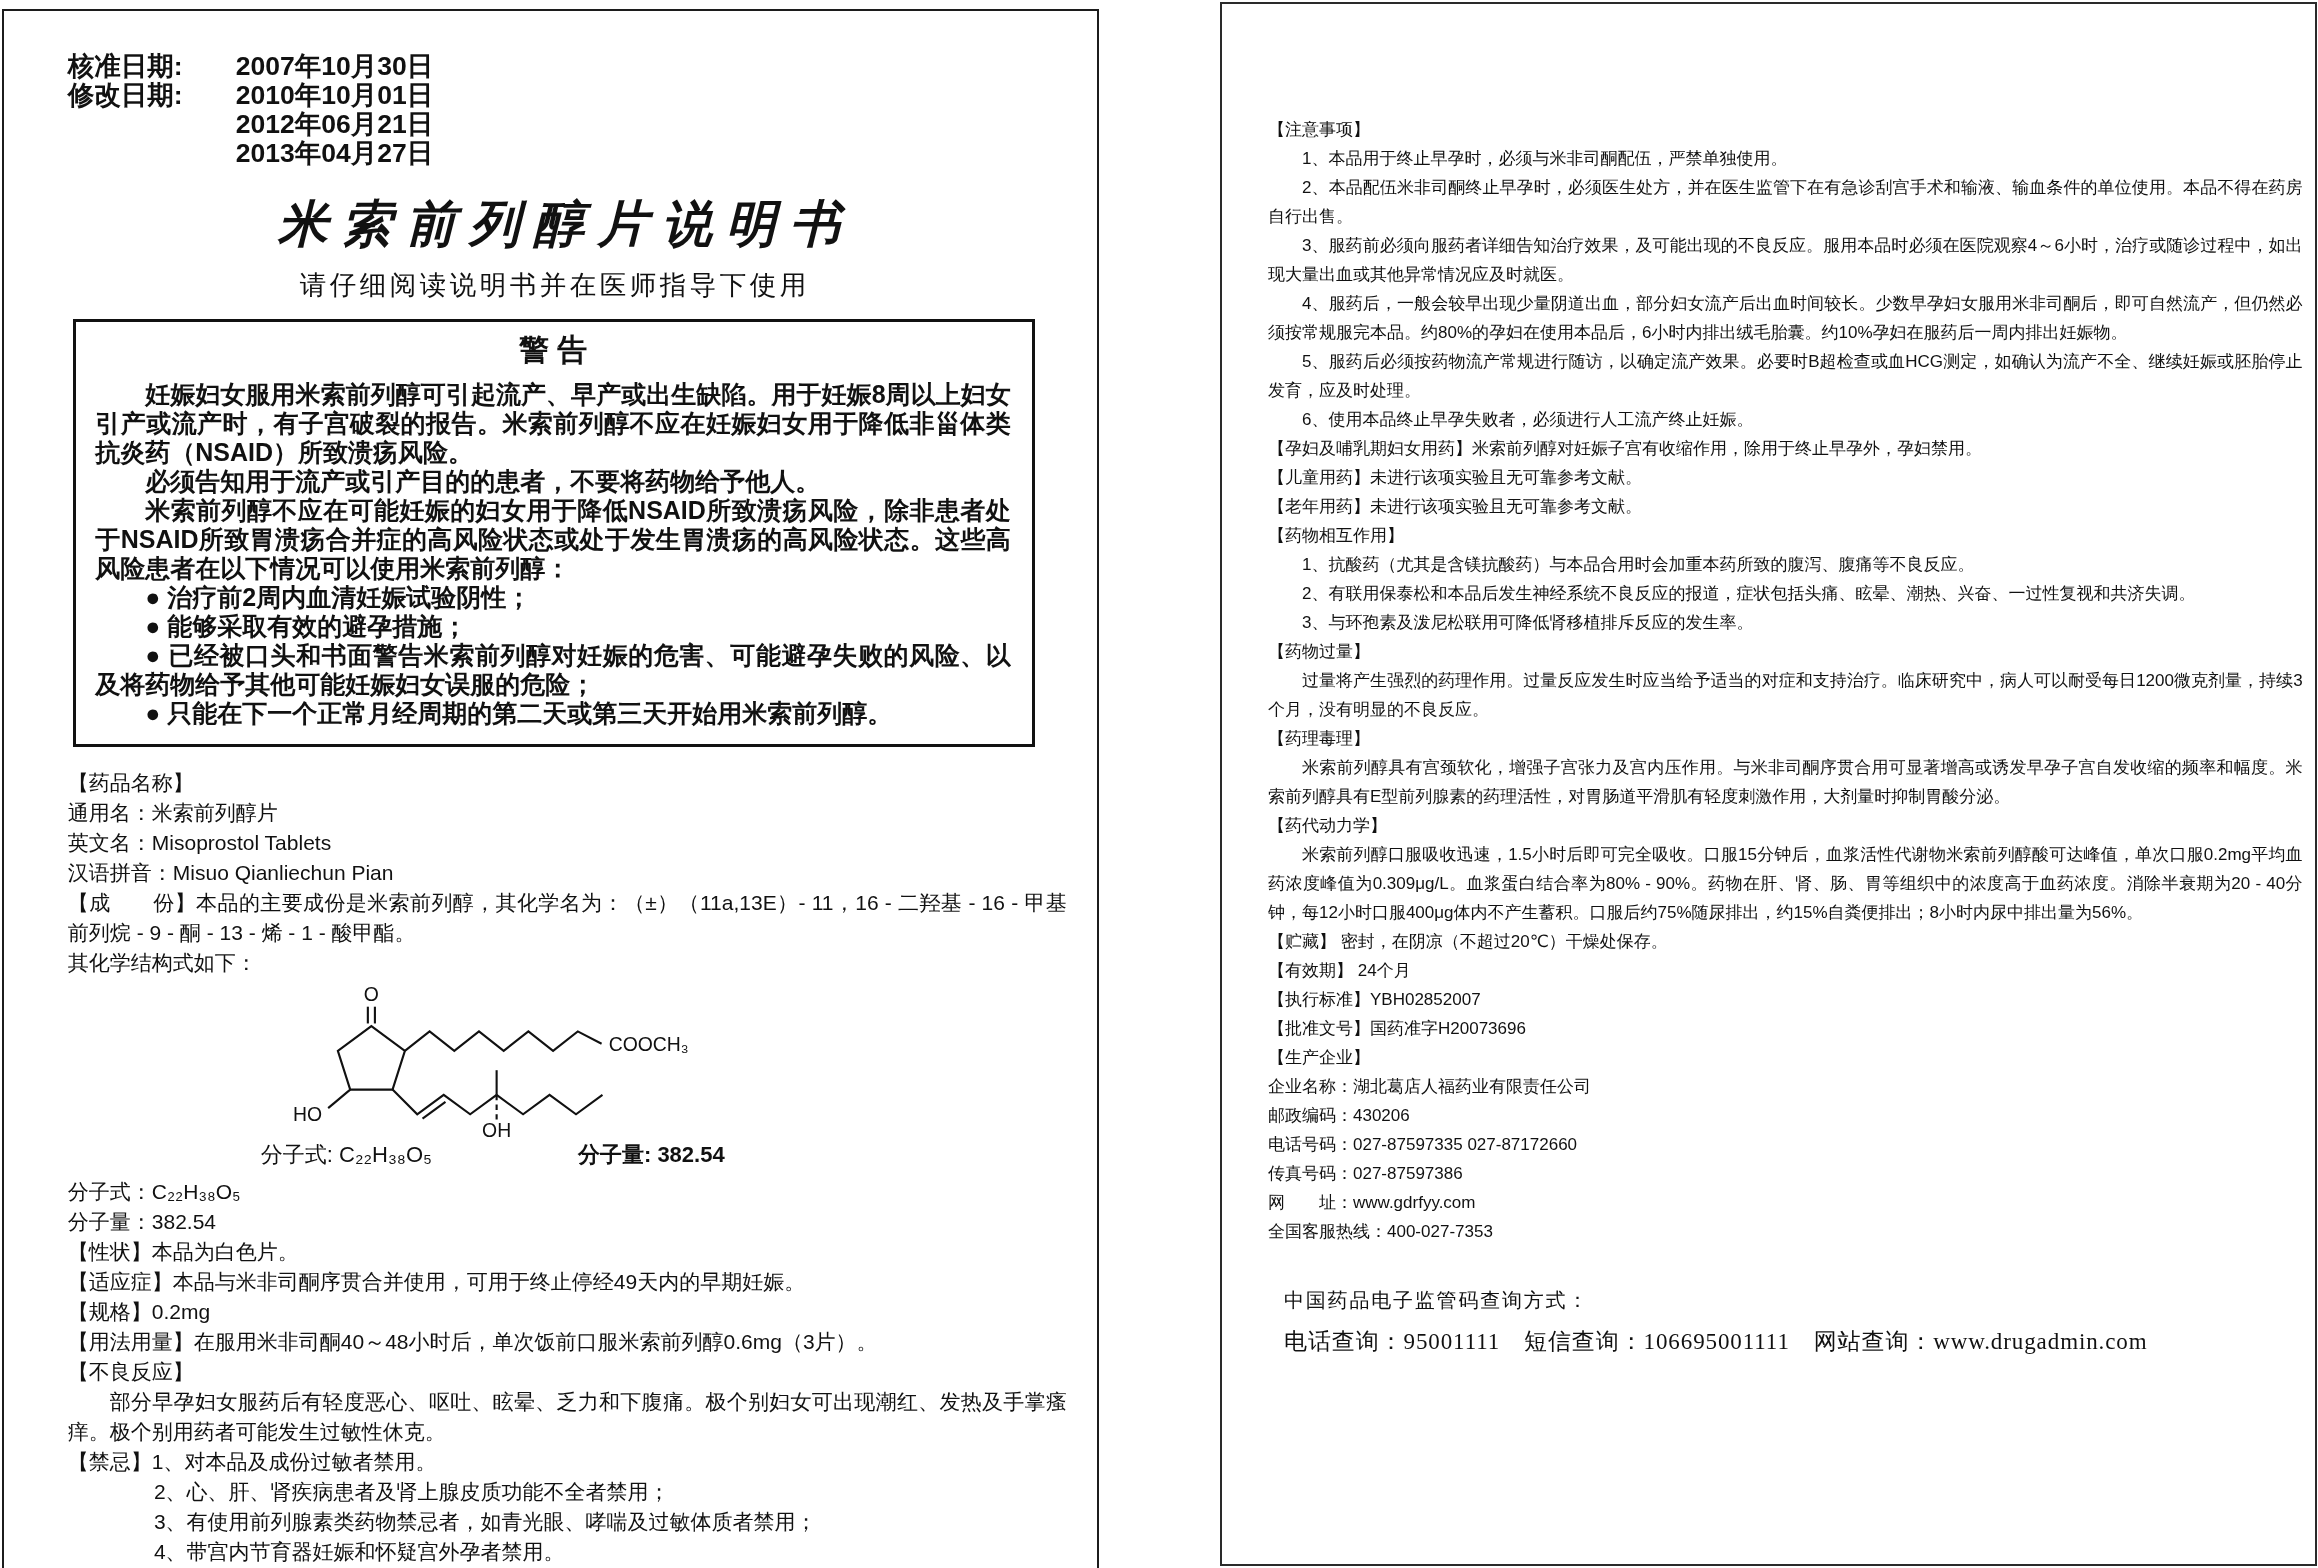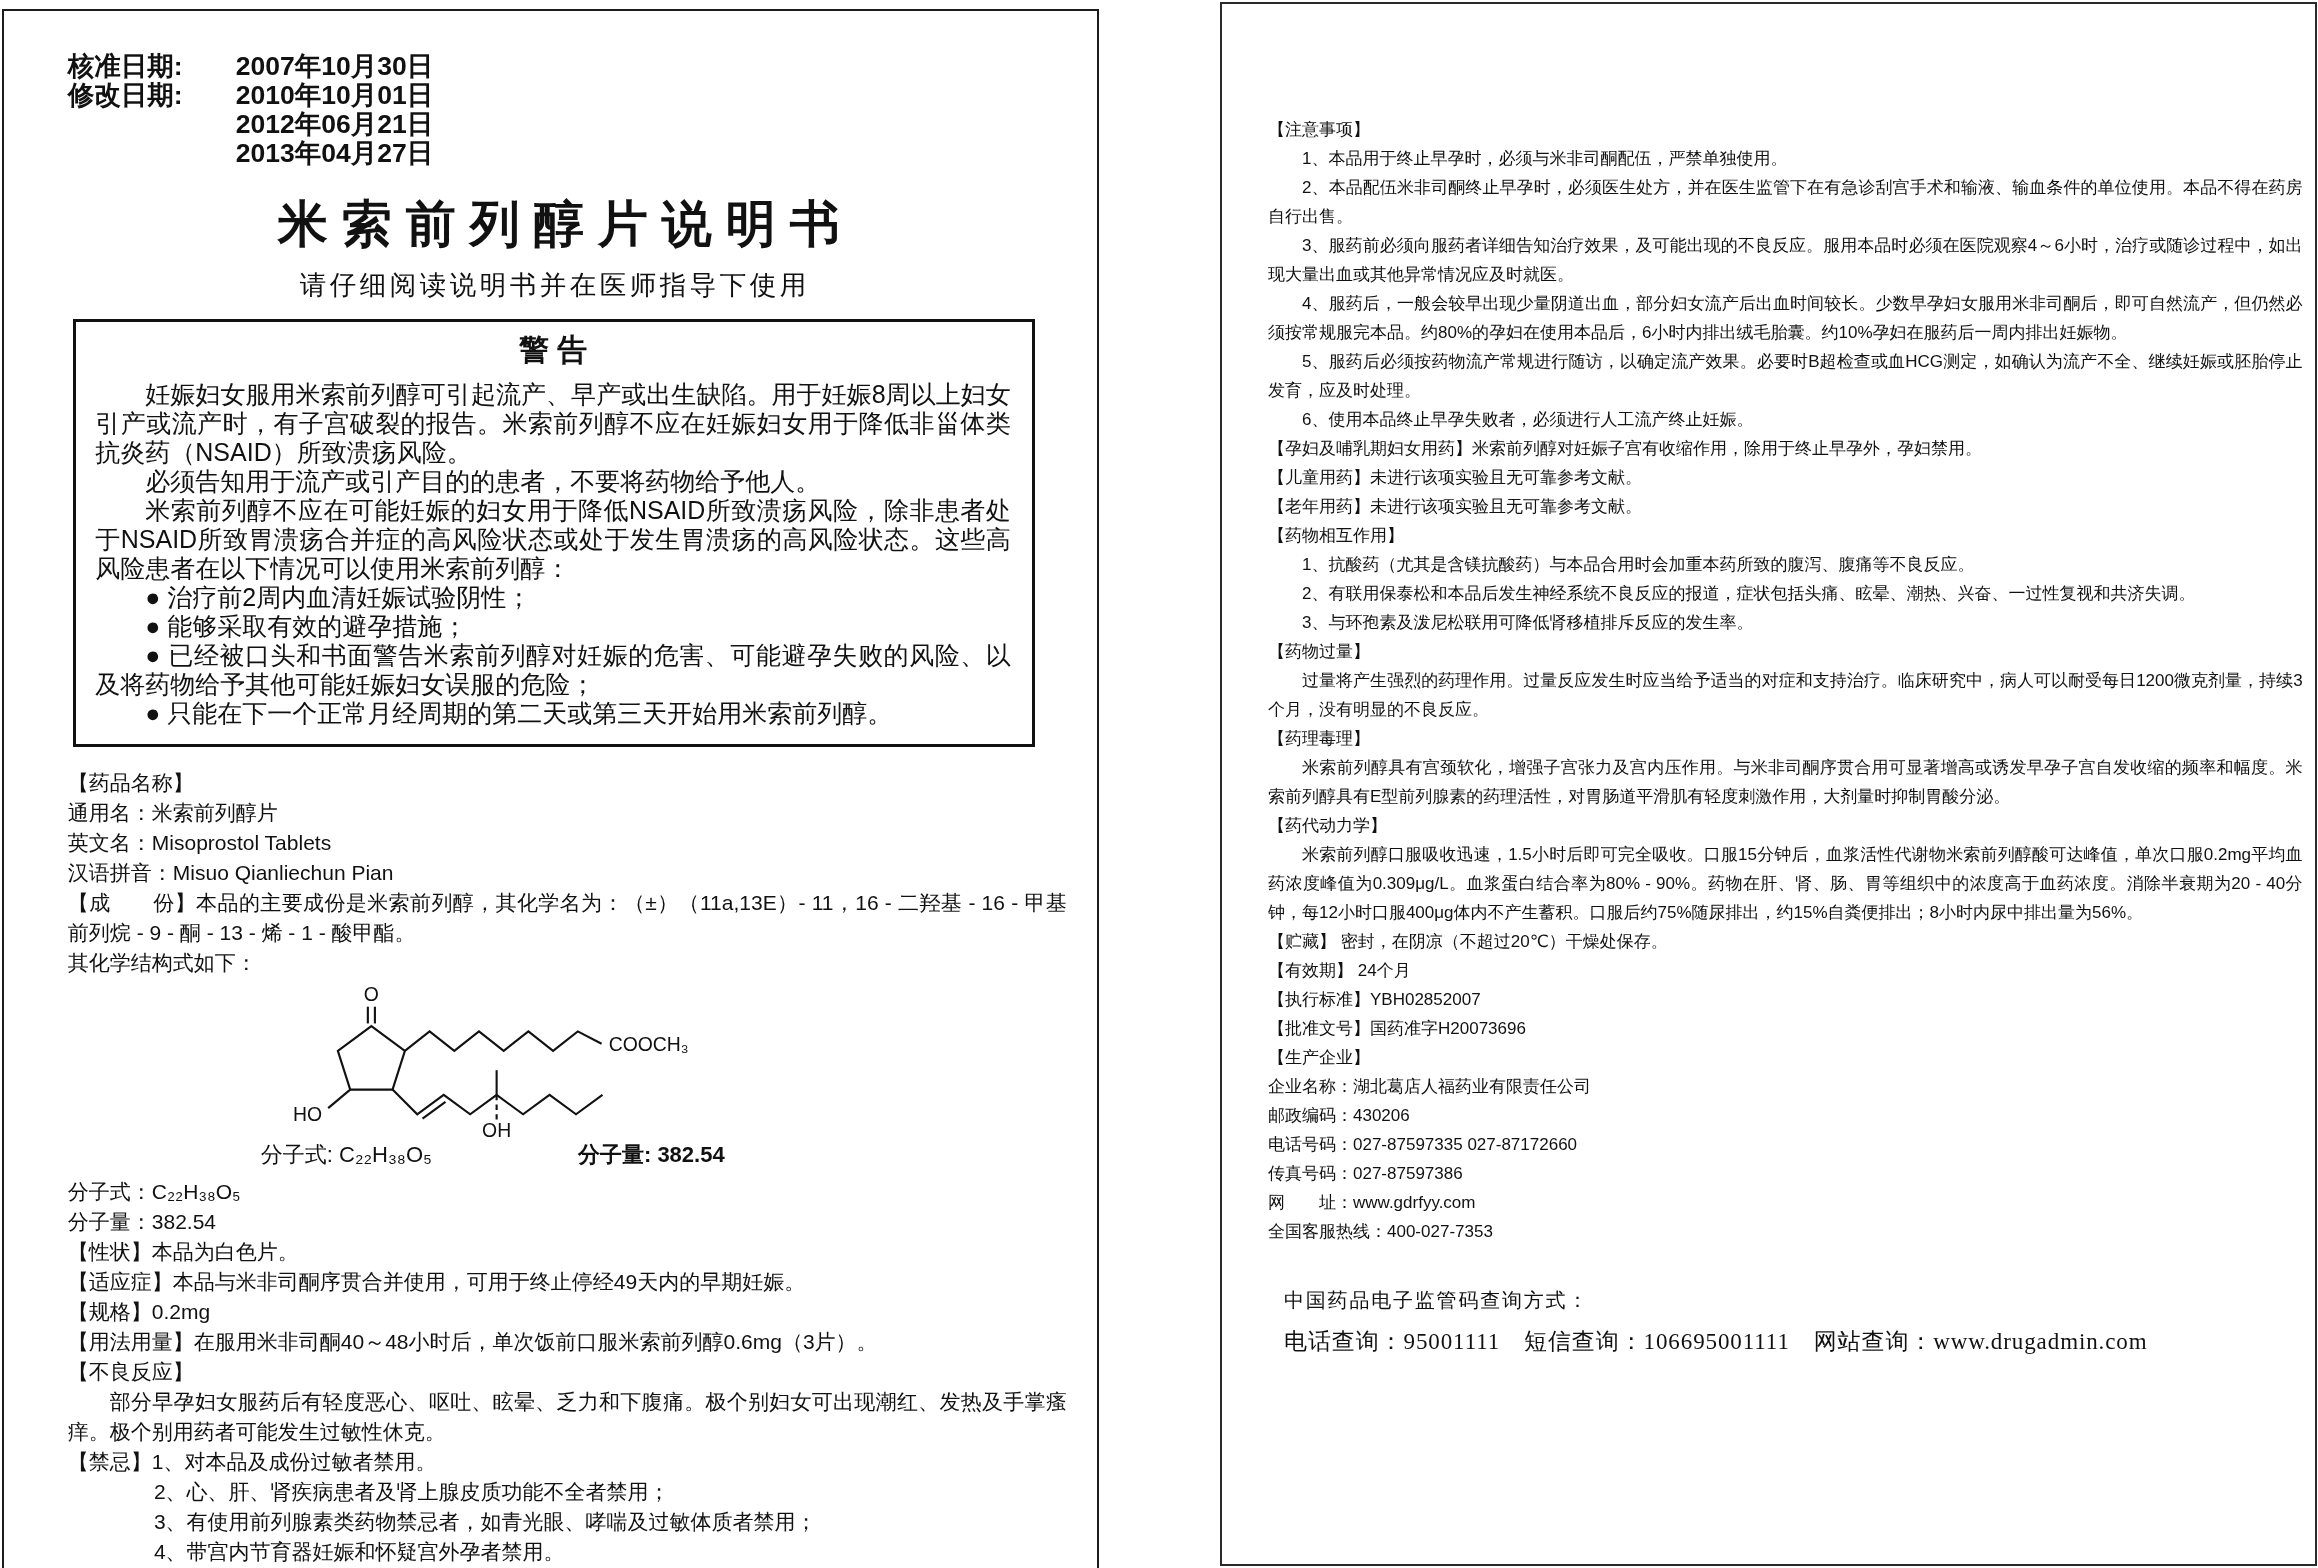--- a/index.html
+++ b/index.html
@@ -16,28 +16,28 @@
   #page-left  { left:1.8px;    width:1097px;margin-top:7px; }
   #page-right { left:1220px; width:1097px; border-color:#2a2a2a; }
 
   
   .dates { margin:41px 0 0 64px; font-size:26.5px; line-height:29px; font-weight:600; }
   .date-row { display:flex; }
   .date-label { width:168px; }
   .date-label.empty { visibility:hidden; }
 
   .doc-title { margin-top:23px; text-align:center; font-size:50px; font-weight:800;
-               letter-spacing:14px; padding-left:31px; white-space:nowrap; }
+               letter-spacing:14px; padding-left:31px; white-space:nowrap;font-style:italic; }
   .doc-subtitle { margin-top:8.8px; text-align:center; font-size:26.5px; font-weight:400;
                   letter-spacing:3.5px; padding-left:8.8px; }
 
   .warning-box { margin:16px 0 0 69px; width:962px; border:3.5px solid #111;
                  padding:8.8px 21px 16px 19.5px; }
   .warning-title { text-align:center; font-size:30px; font-weight:700; margin-bottom:8.8px; }
-  .warning-box p { font-size:25px; line-height:29px; text-align:justify; font-weight:400; }
+  .warning-box p { font-size:25px; line-height:29px; text-align:justify; font-weight:700; }
 
   .p1-body { margin:21px 30px 0 64px; font-size:21px; line-height:30px; }
   .p1-body p, .p2-body p { text-align:justify; }
   .indent { text-indent:2em; }
   .hang   { margin-left:4.1em; }
   .nowrap { white-space:nowrap; text-align:left !important; }
 
   .structure-block { margin:3.5px 0 0 208px; width:601px; }
   .structure-block svg { display:block; }
   .structure-caption { display:flex; font-size:22px; margin-top:1.8px; }

